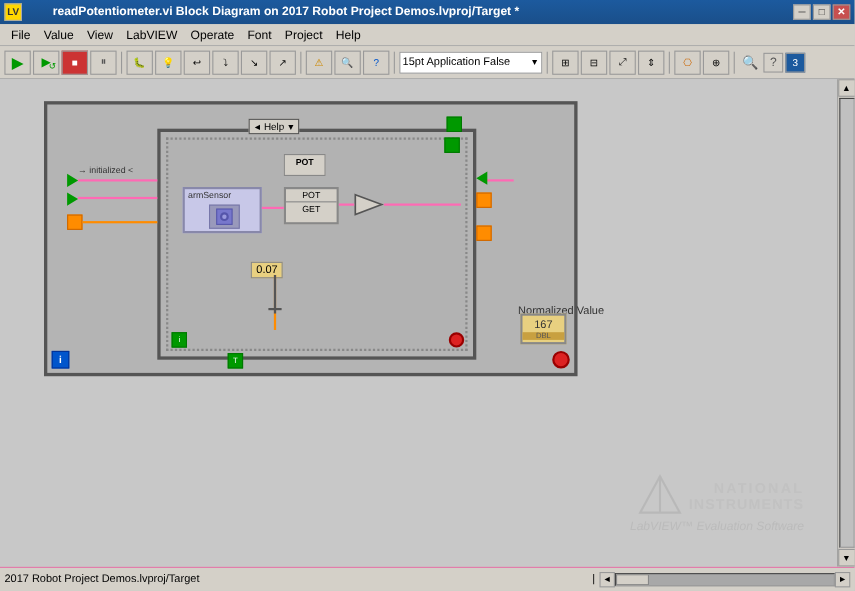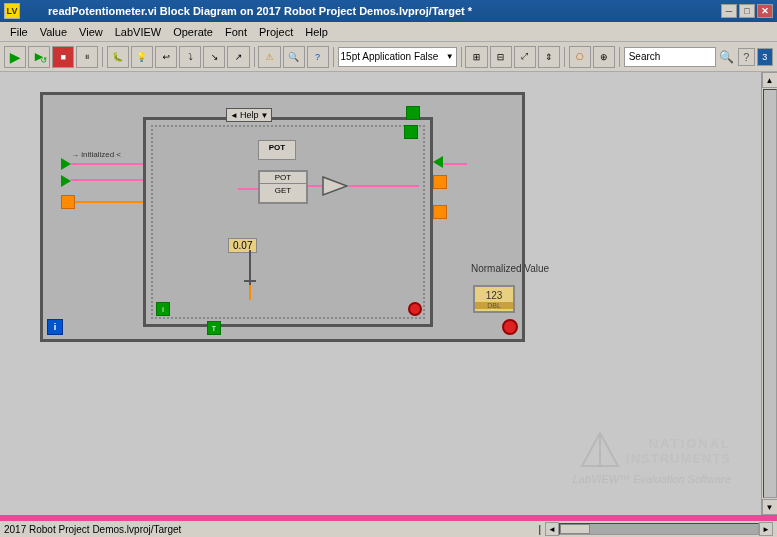--- a/index.html
+++ b/index.html
@@ -141,21 +141,21 @@
       background: #d4d0c8;
       border: 1px solid #999;
       display: flex; align-items: center; justify-content: center;
       cursor: pointer; font-size: 8px;
     }
 
     
     #status-bar {
       height: 22px;
       background: #d4d0c8;
-      border-top: 6px solid #ec4899;
+      border-top: 1px solid #ec4899;
       display: flex;
       align-items: center;
       padding: 0 4px;
       font-size: 10px;
     }
     .status-text { flex: 1; }
     .status-scroll {
       display: flex; align-items: center;
       height: 16px;
     }
@@ -240,23 +240,20 @@
   <div class="tb-btn" style="font-size:9px;">⊞</div>
   <div class="tb-btn" style="font-size:9px;">⊟</div>
   <div class="tb-btn" style="font-size:9px;">⤢</div>
   <div class="tb-btn" style="font-size:9px;">⇕</div>
   <div class="tb-separator"></div>
   <div class="tb-btn" style="font-size:9px; color:#cc6600;">⎔</div>
   <div class="tb-btn" style="font-size:9px;">⊕</div>
 
   <div class="tb-separator"></div>
 
-  <div class="tb-search-box">
-    <input type="text" value="Search" placeholder="Search" style="">
-  </div>
   <div class="tb-icon-btn">🔍</div>
   <div class="tb-icon-btn" style="border: 1px solid #999; width:18px; height:18px; background:#d4d0c8; color:#555; font-size:11px;">?</div>
   <div class="tb-btn" style="background:#1c5a9e; color:white; font-size:9px; width:18px; height:18px;">3</div>
 </div>
 
 <div id="main-area">
 
   <div id="canvas-area">
 
     <div id="ni-watermark">
@@ -282,20 +279,30 @@
           <span style="font-size:8px;">◄</span>
           <span>Help</span>
           <span style="font-size:8px;">▼</span>
         </div>
 
         <div style="position:absolute; top:-14px; right:10px; width:14px; height:14px; background:#009900; border:1px solid #007700;"></div>
 
         <div style="position:absolute; top:5px; left:5px; right:5px; bottom:5px; border:2px dotted #888; background:rgba(170,170,170,0.2);">
         </div>
 
+        <div style="position:absolute; top:50px; left:20px; width:72px; height:42px; background:#c8c8e8; border:2px solid #8888aa;">
+          <div style="font-size:8px; padding:1px 3px; color:#333;">armSensor</div>
+          <div style="position:absolute; top:14px; left:22px; width:28px; height:22px; background:#9999bb; border:1px solid #7777aa; display:flex; align-items:center; justify-content:center;">
+            <svg width="18" height="18" viewBox="0 0 18 18">
+              <rect x="2" y="2" width="14" height="14" fill="#7777cc" stroke="#5555aa" stroke-width="1"></rect>
+              <circle cx="9" cy="9" r="4" fill="#5555aa"></circle>
+              <circle cx="9" cy="9" r="2" fill="#9999dd"></circle>
+            </svg>
+          </div>
+        </div>
 
         <div style="position:absolute; top:20px; left:112px; width:38px; height:20px; background:#d4d0c8; border:1px solid #888; font-size:8px; text-align:center; line-height:10px; padding:2px;">
           <div style="font-weight:bold;">POT</div>
         </div>
 
         <div style="position:absolute; top:50px; left:112px; width:50px; height:34px; background:#d4d0c8; border:2px solid #888; font-size:8px; text-align:center;">
           <div style="border-bottom:1px solid #888; padding:1px;">POT</div>
           <div style="padding-top:2px;">GET</div>
         </div>
 
@@ -337,24 +344,24 @@
       <div style="position:absolute; top:106px; left:32px; width:68px; height:2px; background:#ff8c00;"></div>
 
       <div style="position:absolute; top:68px; left:394px; width:30px; height:2px; background:#ff69b4;"></div>
 
       <div style="position:absolute; top:61px; left:390px; width:0; height:0; border-top:6px solid transparent; border-bottom:6px solid transparent; border-right:10px solid #009900;"></div>
 
       <div style="position:absolute; top:80px; left:390px; width:14px; height:14px; background:#ff8c00; border:1px solid #cc6600;"></div>
 
       <div style="position:absolute; top:110px; left:390px; width:14px; height:14px; background:#ff8c00; border:1px solid #cc6600;"></div>
 
-      <div style="position:absolute; top:168px; left:428px; font-size:10px; color:#333; white-space:nowrap;">Normalized Value</div>
+      <div style="position:absolute; top:182px; left:428px; font-size:10px; color:#333; white-space:nowrap;">Normalized Value</div>
 
       <div style="position:absolute; top:190px; left:430px; background:#e8d080; border:2px solid #888; width:42px; height:28px; display:flex; flex-direction:column; align-items:center; justify-content:center;">
-        <div style="font-size:10px; color:#333;">123</div>
+        <div style="font-size:10px; color:#333;">167</div>
         <div style="font-size:7px; color:#555; background:#c8a040; width:100%; text-align:center; margin-top:1px;">DBL</div>
       </div>
 
       <div style="position:absolute; bottom:4px; left:4px; width:16px; height:16px; background:#0055cc; color:white; display:flex; align-items:center; justify-content:center; font-size:9px; font-weight:bold; border:1px solid #003399;">i</div>
 
       <div style="position:absolute; bottom:4px; left:164px; width:14px; height:14px; background:#009900; border:1px solid #007700; color:white; font-size:7px; display:flex; align-items:center; justify-content:center;">T</div>
 
       <div style="position:absolute; bottom:4px; right:4px; width:16px; height:16px; border-radius:50%; background:#dd2222; border:2px solid #990000;"></div>
 
     </div>

